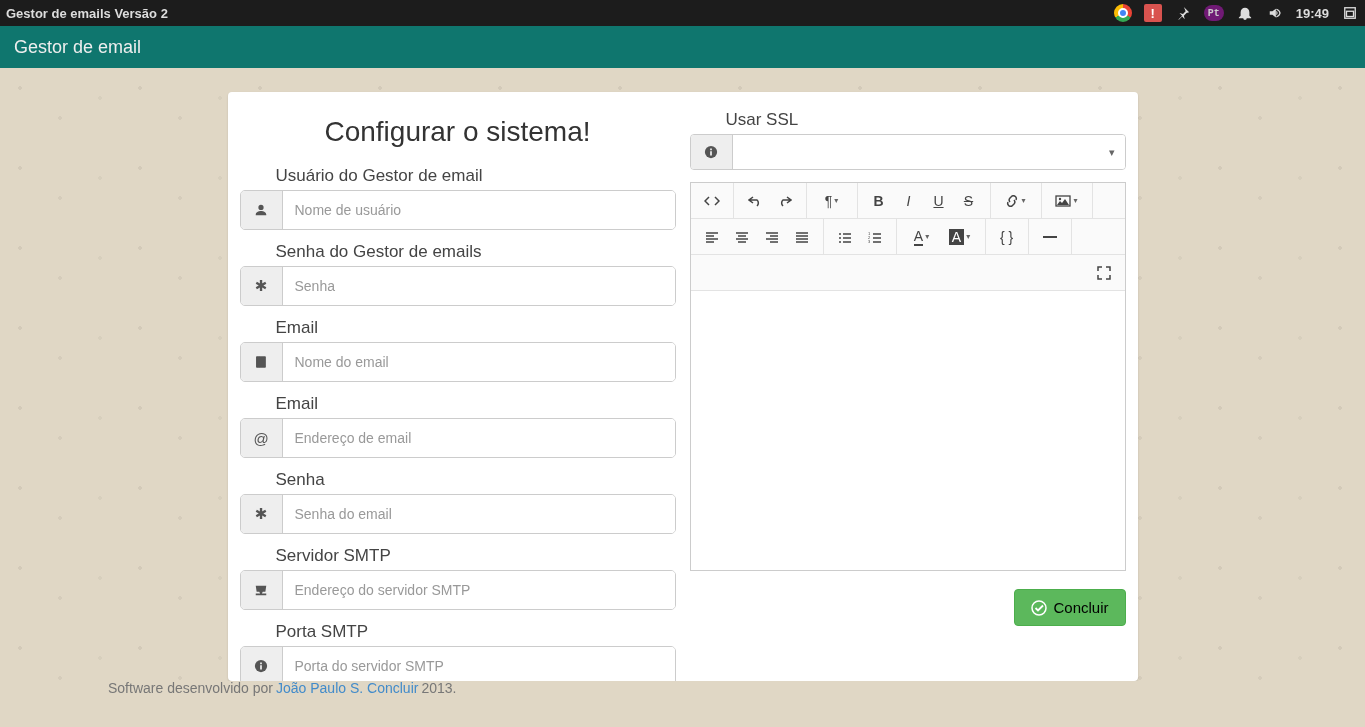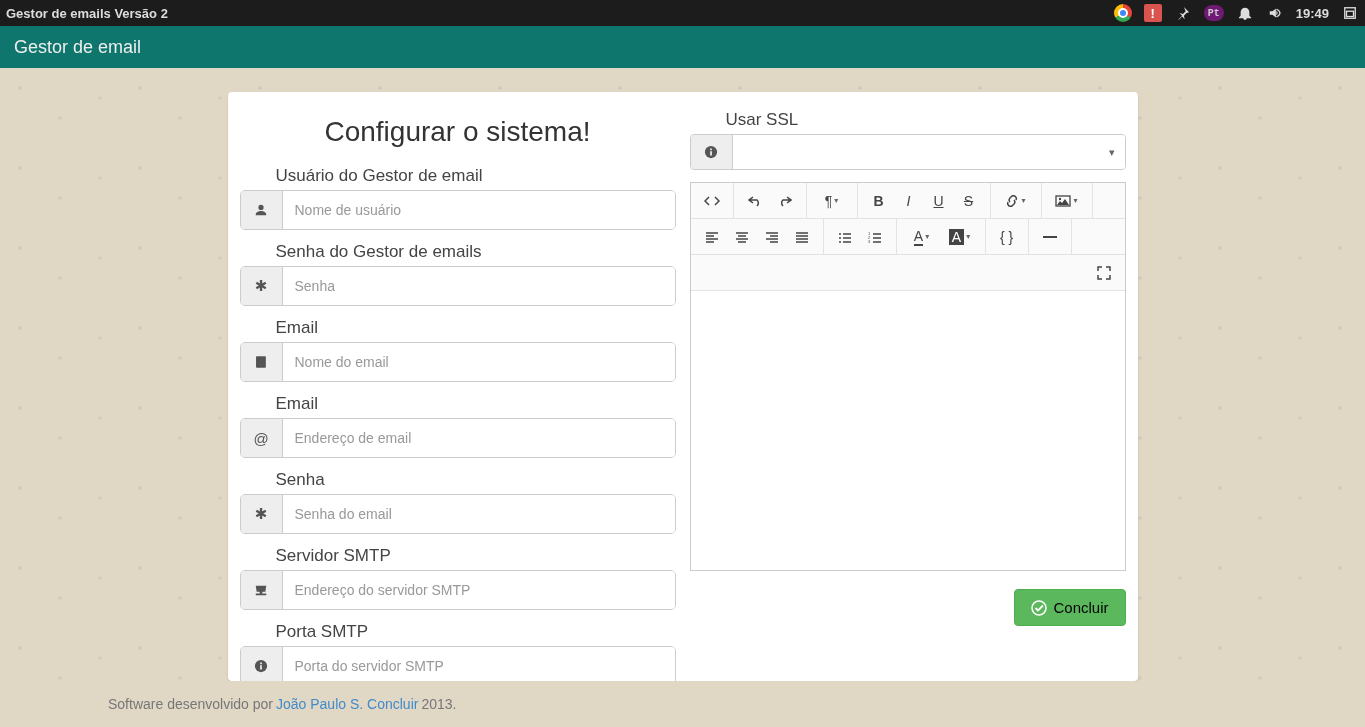--- a/index.html
+++ b/index.html
@@ -180,21 +180,21 @@
   padding: 9px 16px;
   font-size: 15px;
   cursor: pointer;
   display: inline-flex;
   align-items: center;
   gap: 6px;
 }
 .btn-row { text-align: right; margin-top: 18px; }
 .footer {
   position: absolute;
-  bottom: 0;
+  bottom: 16px;
   left: 0;
   right: 0;
   height: 46px;
   display: flex;
   align-items: center;
   padding: 0 14px 0 108px;
   font-size: 14px;
   color: #777;
 }
 .footer a { color: #428bca; text-decoration: none; margin: 0 3px; }

